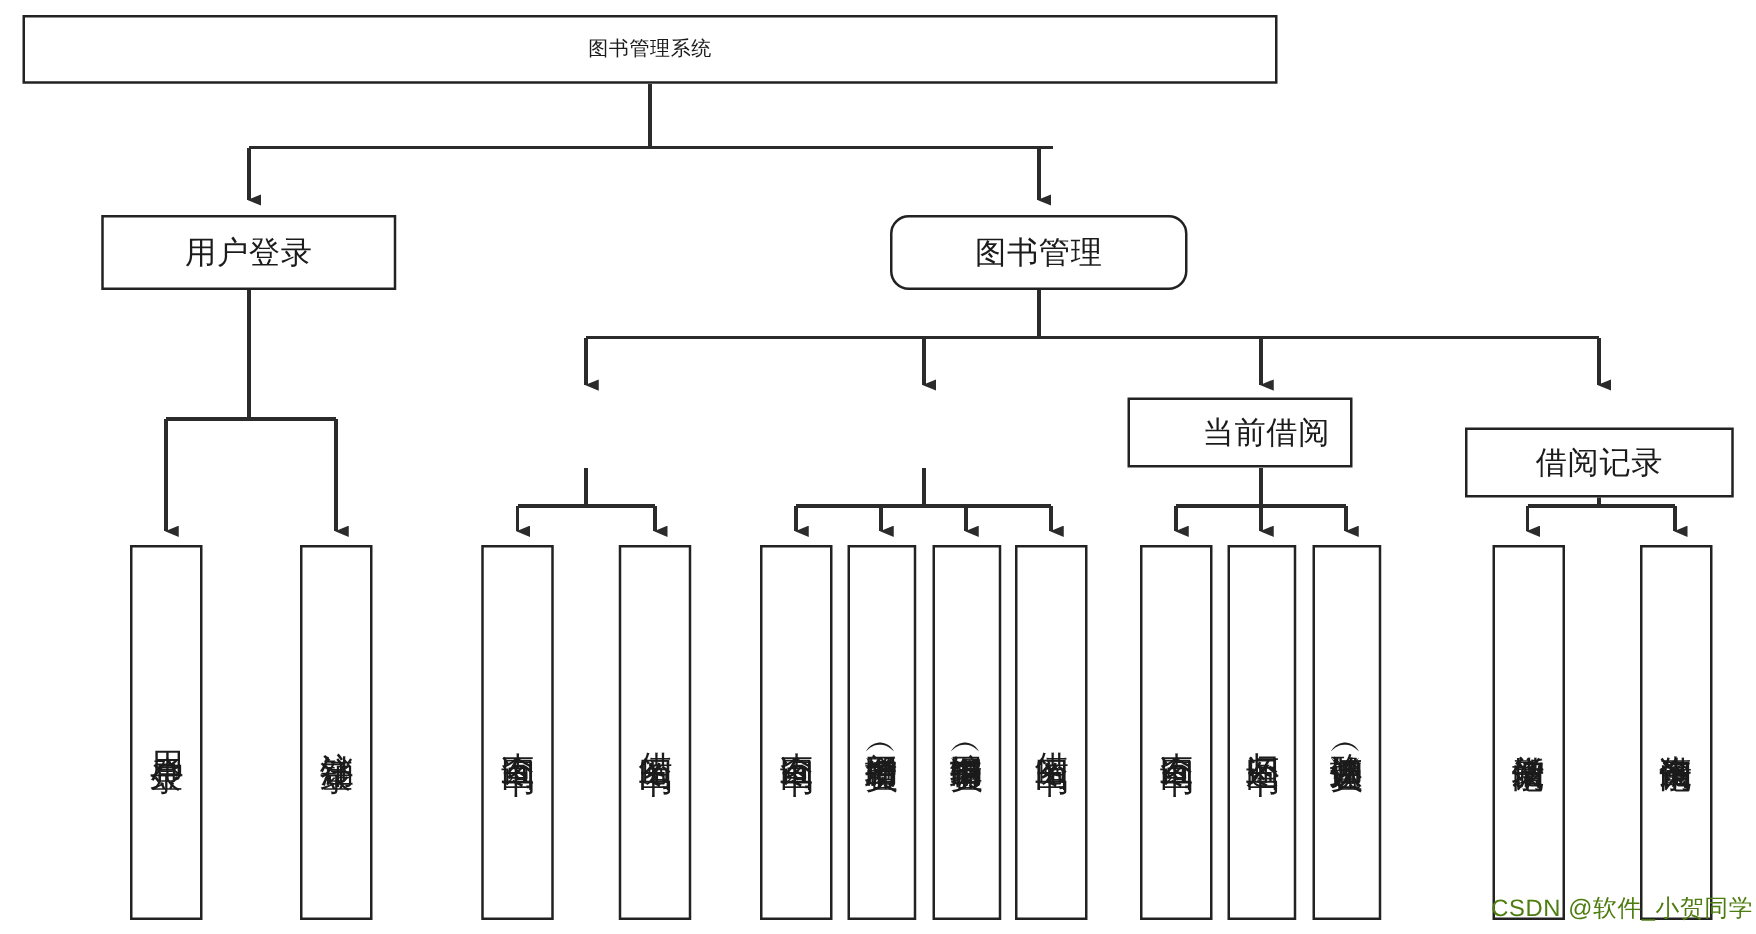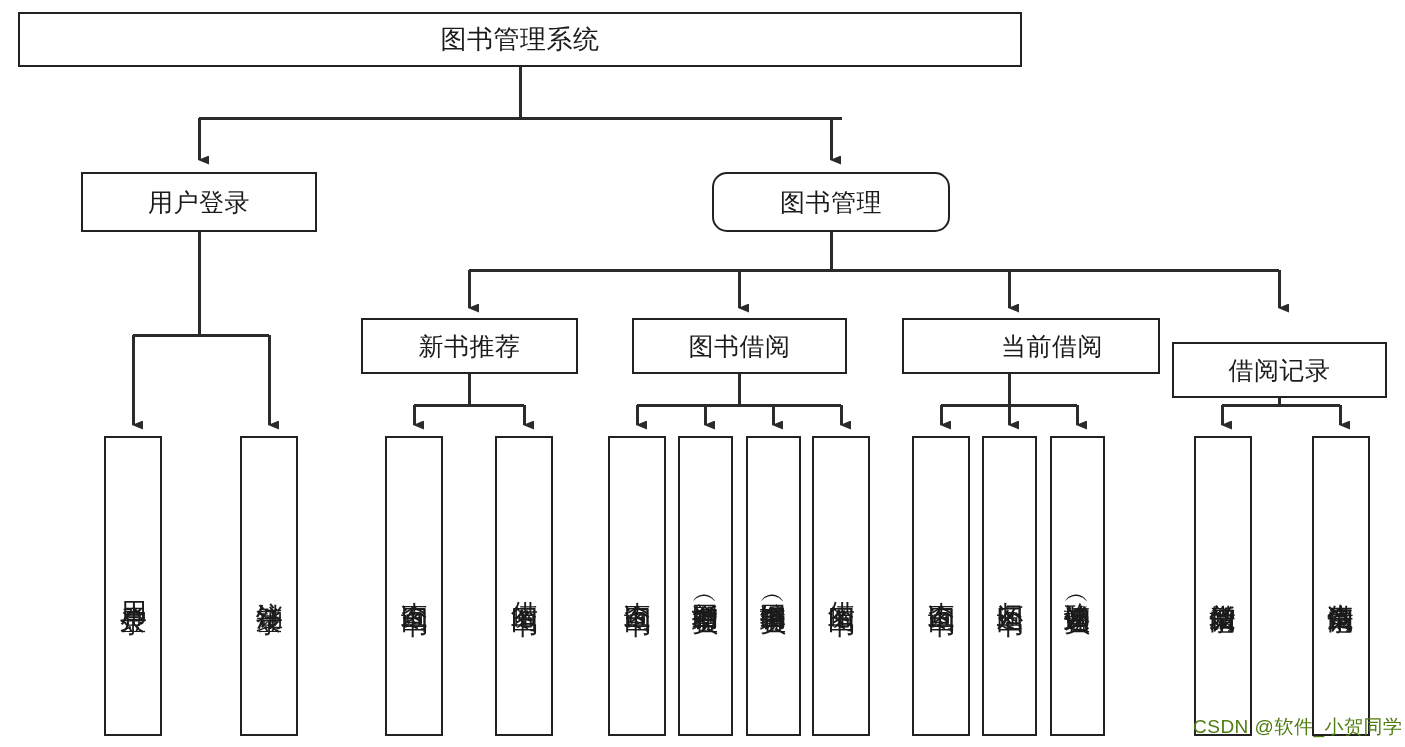--- a/index.html
+++ b/index.html
@@ -41,21 +41,21 @@
     line-height: 1.12;
     text-align: center;
     white-space: pre-line;
   }
   
   .node.horiz .node-label {
     font-size: 25px;
     letter-spacing: 0.5px;
   }
   .node.root .node-label {
-    font-size: 26px;
+    font-size: 16px;
   }
   
   .node.vert {
     align-items: center;
     justify-content: center;
     padding: 4px 0;
   }
   .node.vert .node-label {
     writing-mode: vertical-rl;
     text-orientation: upright;
@@ -137,27 +137,21 @@
     <span class="node-label">图书管理系统</span>
   </div>
 
   <div class="node horiz" style="left:81px; top:172px; width:236px; height:60px;">
     <span class="node-label">用户登录</span>
   </div>
   <div class="node horiz" style="left:712px; top:172px; width:238px; height:60px;border-radius:15px;">
     <span class="node-label">图书管理</span>
   </div>
 
-  <div class="node horiz" style="left:361px; top:318px; width:217px; height:56px;">
-    <span class="node-label">新书推荐</span>
-  </div>
-  <div class="node horiz" style="left:632px; top:318px; width:215px; height:56px;">
-    <span class="node-label">图书借阅</span>
-  </div>
-  <div class="node horiz" style="left:902px; top:318px; width:258px; height:56px;padding-left:42px;">
+  <div class="node horiz" style="left:902px; top:318px; width:180px; height:56px;padding-left:42px;">
     <span class="node-label">当前借阅</span>
   </div>
   <div class="node horiz" style="left:1172px; top:318px; width:215px; height:56px;margin-top:24px;">
     <span class="node-label">借阅记录</span>
   </div>
 
   <div class="node vert" style="left:104px; top:436px; width:58px; height:300px;">
     <span class="node-label">用户登录</span>
   </div>
   <div class="node vert" style="left:240px; top:436px; width:58px; height:300px;">

